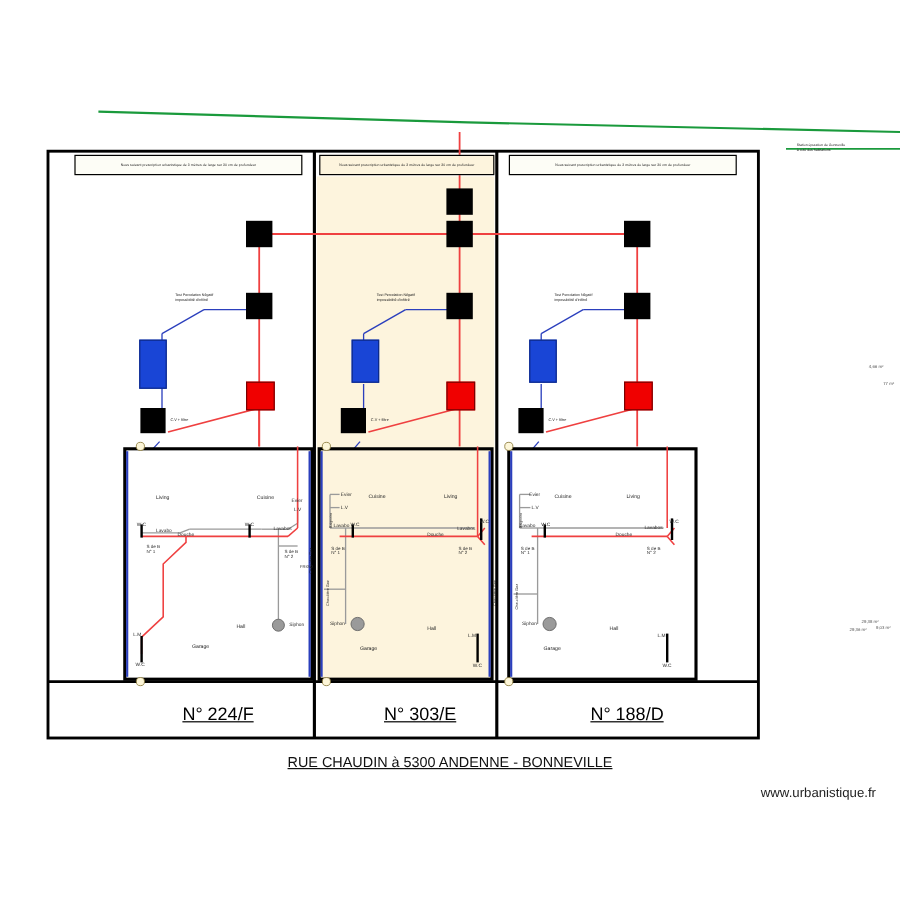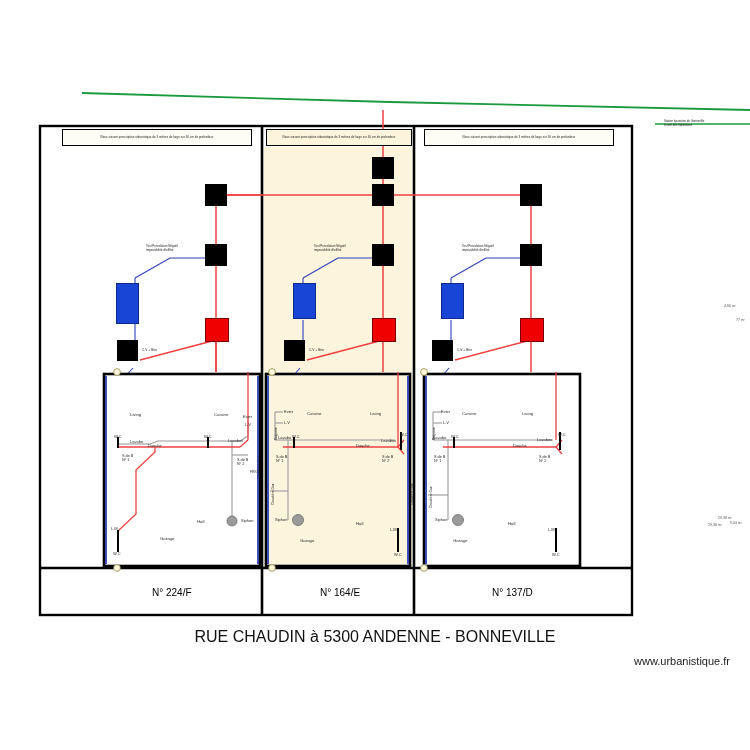--- a/index.html
+++ b/index.html
@@ -12,22 +12,22 @@
   }
   .canvas{position:absolute;left:0;top:0;width:750px;height:750px;}
   svg.layer{position:absolute;left:0;top:0;width:750px;height:750px;overflow:visible;}
 
   
   .t{position:absolute;color:#1a1a1a;white-space:nowrap;font-family:"Liberation Sans",sans-serif;}
   .tiny{font-size:3.1px;letter-spacing:.05px;}
   .room{font-size:4.3px;color:#2a2a2a;}
   .fix{font-size:4.0px;color:#2a2a2a;}
   .sdb{font-size:3.8px;color:#2a2a2a;line-height:1.15;}
-  .unit{font-size:10px;color:#000;}
-  .title{font-size:16px;color:#111;}
+  .unit{font-size:15px;color:#000;text-decoration:underline;}
+  .title{font-size:12px;color:#111;text-decoration:underline;}
   .wm{font-size:11px;color:#222;}
   .area{font-size:3.6px;color:#555;}
 
   
   .blk{position:absolute;background:#000;}
   .blue{position:absolute;background:#1945d6;border:1px solid #0d2a8a;}
   .red{position:absolute;background:#f00000;border:1px solid #7a0000;}
   .hdr{position:absolute;background:#fdfdf6;border:1.6px solid #000;}
 </style>
 </head>
@@ -317,20 +317,20 @@
   <div class="t" style="left:432px;top:440px;font-size:3.0px;transform:rotate(-90deg);transform-origin:0 0;">Baignoire</div>
   <div class="t" style="left:429px;top:508px;font-size:3.2px;transform:rotate(-90deg);transform-origin:0 0;">Chaudière Gaz</div>
 
   <div class="t area" style="left:724px;top:304px;">4,66 m²</div>
   <div class="t area" style="left:736px;top:318px;">77 m²</div>
   <div class="t area" style="left:718px;top:516px;">29,38 m²</div>
   <div class="t area" style="left:730px;top:521px;">9,03 m²</div>
   <div class="t area" style="left:708px;top:523px;">29,36 m²</div>
 
   <div class="t unit" style="left:152px;top:587px;">N° 224/F</div>
-  <div class="t unit" style="left:320px;top:587px;">N° 164/E</div>
-  <div class="t unit" style="left:492px;top:587px;">N° 137/D</div>
+  <div class="t unit" style="left:320px;top:587px;">N° 303/E</div>
+  <div class="t unit" style="left:492px;top:587px;">N° 188/D</div>
 
   <div class="t title" style="left:50%;top:628px;transform:translateX(-50%);">RUE CHAUDIN à 5300 ANDENNE - BONNEVILLE</div>
 
   <div class="t wm" style="left:634px;top:655px;">www.urbanistique.fr</div>
 
 </div>
 
 </body></html>

